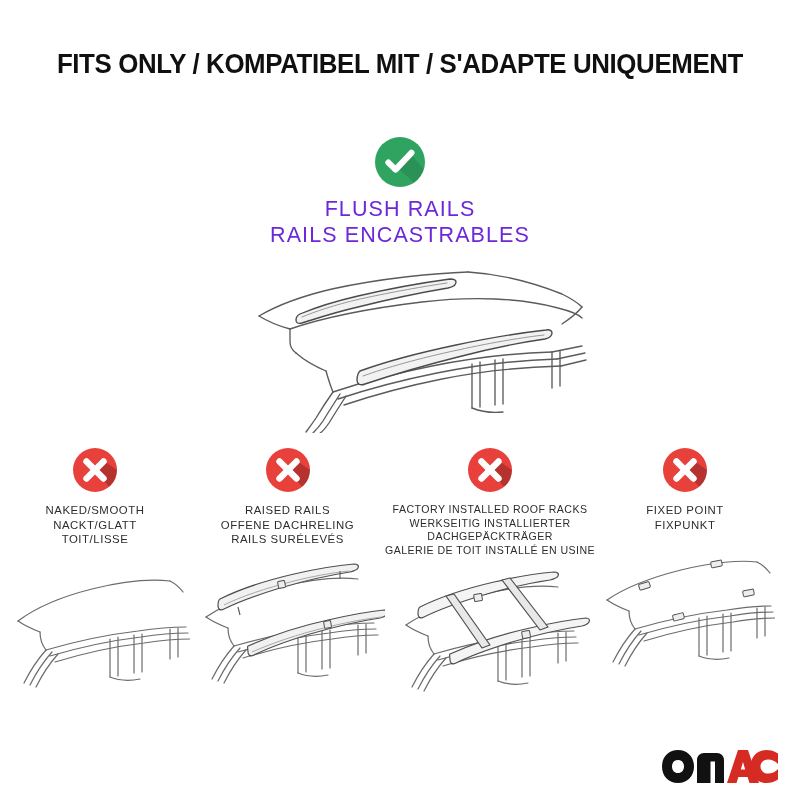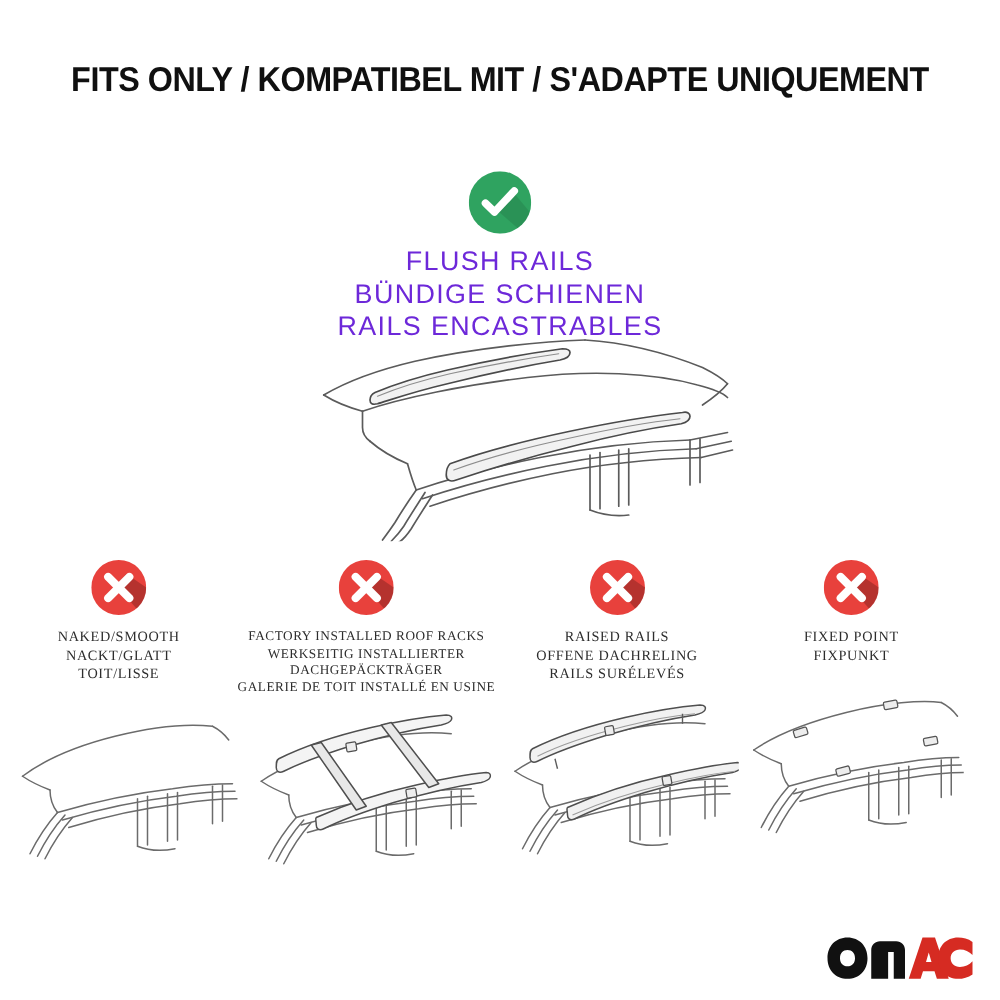--- a/index.html
+++ b/index.html
@@ -74,21 +74,20 @@
   }
   .hero-art svg { display: block; }
 
   
   .row {
     position: absolute;
     top: 448px;
     left: 0;
     width: 726px;
     display: flex;
-    font-family: Liberation Serif, serif;
   }
   .col {
     position: relative;
     text-align: center;
   }
   .col-1 { width: 196px; }
   .col-2 { width: 214px; }
   .col-3 { width: 204px; }
   .col-4 { width: 186px; }
 
@@ -145,21 +144,20 @@
       </defs>
       <circle cx="25" cy="25" r="25" fill="#2fa360"></circle>
       <g clip-path="url(#ccirc)">
         <path d="M20.5 28.5 L24.5 32.8 L50 55 L50 34 L35.5 16.6 Z" fill="#000000" opacity="0.10"></path>
       </g>
       <path d="M13.4 25.6 L20.6 32.6 L36.4 15.8" fill="none" stroke="#ffffff" stroke-width="6.1" stroke-linecap="round" stroke-linejoin="round"></path>
     </svg>
   </div>
   <div class="hero-lines">
     <div>FLUSH RAILS</div>
-    <div>BÜNDIGE SCHIENEN</div>
     <div>RAILS ENCASTRABLES</div>
   </div>
 </div>
 
 <div class="hero-art">
   <svg width="356" height="165" viewBox="0 0 356 165" aria-hidden="true">
     <g fill="none" stroke="#5b5b5b" stroke-width="1.35" stroke-linecap="round" stroke-linejoin="round">
 
       <path d="M27 48 C44 38 70 28 100 21 C150 10 205 5 236 4"></path>
       <path d="M236 4 C268 6 300 14 330 26 C340 31 346 35 350 39"></path>
@@ -258,20 +256,96 @@
           <path d="M134 76 L134 114"></path>
           <path d="M142 75 L142 113"></path>
           <path d="M170 70 L170 100"></path>
           <path d="M178 69 L178 98"></path>
           <path d="M110 118 C120 122 130 122 140 120"></path>
         </g>
       </svg>
     </div>
   </div>
 
+  <div class="col col-3">
+    <div class="x-badge">
+      <svg width="44" height="44" viewBox="0 0 44 44" aria-hidden="true">
+        <defs>
+            <clipPath id="xc3">
+              <circle cx="22" cy="22" r="22"></circle>
+            </clipPath>
+          </defs>
+        <circle cx="22" cy="22" r="22" fill="#e8413c"></circle>
+        <g clip-path="url(#xc3)">
+          <path d="M20 20 L44 48 L44 22 L28 11 Z" fill="#000" opacity="0.22"></path>
+        </g>
+        <g stroke="#ffffff" stroke-width="6.4" stroke-linecap="round">
+          <line x1="13.5" y1="13.5" x2="30.5" y2="30.5"></line>
+          <line x1="30.5" y1="13.5" x2="13.5" y2="30.5"></line>
+        </g>
+      </svg>
+    </div>
+    <div class="labels">
+      <div>RAISED RAILS</div>
+      <div>OFFENE DACHRELING</div>
+      <div>RAILS SURÉLEVÉS</div>
+    </div>
+    <div class="art">
+      <svg width="195" height="135" viewBox="0 0 195 135" aria-hidden="true">
+        <g fill="none" stroke="#6b6b6b" stroke-width="1.2" stroke-linecap="round" stroke-linejoin="round">
+          <path d="M16 58 C32 47 58 36 90 28 C122 20 150 18 168 20"></path>
+          <path d="M16 58 C22 62 30 66 38 69"></path>
+          <path d="M38 69 C38 76 40 82 44 87"></path>
+          <path d="M44 87 C36 96 28 108 22 120"></path>
+          <path d="M50 89 C42 98 34 110 28 122"></path>
+          <path d="M56 91 C48 100 40 112 34 124"></path>
+          <path d="M44 87 C68 80 102 72 136 68 C156 65 172 64 184 64"></path>
+          <path d="M48 93 C72 86 105 78 139 74 C158 71 174 70 186 70"></path>
+          <path d="M53 99 C76 92 108 84 142 80 C161 77 176 76 188 76"></path>
+          <path d="M108 76 L108 114"></path>
+          <path d="M116 74 L116 113"></path>
+          <path d="M132 72 L132 110"></path>
+          <path d="M140 71 L140 109"></path>
+          <path d="M168 66 L168 96"></path>
+          <path d="M176 65 L176 94"></path>
+          <path d="M108 114 C118 118 128 118 138 116"></path>
+        </g>
+
+        <g fill="#f1f1f1" stroke="#4f4f4f" stroke-width="1.2" stroke-linejoin="round">
+          <path d="M30 40 C46 32 74 22 104 15 C130 9 152 6 164 5
+                   C168 5 169 7 168 9 C167 11 164 12 160 13
+                   C140 16 114 22 90 29 C64 37 42 46 34 50
+                   C30 52 28 50 28 47 C28 43 28 41 30 40 Z"></path>
+        </g>
+        <g fill="none" stroke="#9a9a9a" stroke-width="0.85">
+          <path d="M34 46 C50 38 76 29 104 22 C128 16 148 13 160 12"></path>
+        </g>
+
+        <g fill="none" stroke="#5b5b5b" stroke-width="1.1">
+          <path d="M48 48 L50 56"></path>
+          <path d="M150 12 L150 20"></path>
+        </g>
+
+        <g fill="#f1f1f1" stroke="#4f4f4f" stroke-width="1.2" stroke-linejoin="round">
+          <path d="M58 87 C76 79 106 68 138 61 C164 55 184 52 194 51
+                   C197 51 198 53 197 55 C196 57 194 58 190 59
+                   C170 62 144 68 120 75 C94 83 72 92 64 96
+                   C60 98 58 96 58 93 C58 90 57 88 58 87 Z"></path>
+        </g>
+        <g fill="none" stroke="#9a9a9a" stroke-width="0.85">
+          <path d="M62 93 C80 85 108 75 138 68 C162 62 182 59 192 58"></path>
+        </g>
+        <g fill="#ededed" stroke="#4f4f4f" stroke-width="1">
+          <rect x="88" y="22" width="7" height="7" rx="1" transform="rotate(-10 91 25)"></rect>
+          <rect x="134" y="62" width="7" height="7" rx="1" transform="rotate(-10 137 65)"></rect>
+        </g>
+      </svg>
+    </div>
+  </div>
+
   <div class="col col-2">
     <div class="x-badge">
       <svg width="44" height="44" viewBox="0 0 44 44" aria-hidden="true">
         <defs>
             <clipPath id="xc2">
               <circle cx="22" cy="22" r="22"></circle>
             </clipPath>
           </defs>
         <circle cx="22" cy="22" r="22" fill="#e8413c"></circle>
         <g clip-path="url(#xc2)">
@@ -322,96 +396,20 @@
         </g>
 
         <g fill="#e8e8e8" stroke="#4f4f4f" stroke-width="1.2" stroke-linejoin="round">
           <path d="M56 27 L64 25 L100 76 L92 79 Z"></path>
           <path d="M112 11 L120 9 L158 58 L150 61 Z"></path>
         </g>
 
         <g fill="#ededed" stroke="#4f4f4f" stroke-width="1">
           <rect x="84" y="25" width="8" height="7" rx="1" transform="rotate(-9 88 28)"></rect>
           <rect x="132" y="62" width="8" height="7" rx="1" transform="rotate(-9 136 65)"></rect>
-        </g>
-      </svg>
-    </div>
-  </div>
-
-  <div class="col col-3">
-    <div class="x-badge">
-      <svg width="44" height="44" viewBox="0 0 44 44" aria-hidden="true">
-        <defs>
-            <clipPath id="xc3">
-              <circle cx="22" cy="22" r="22"></circle>
-            </clipPath>
-          </defs>
-        <circle cx="22" cy="22" r="22" fill="#e8413c"></circle>
-        <g clip-path="url(#xc3)">
-          <path d="M20 20 L44 48 L44 22 L28 11 Z" fill="#000" opacity="0.22"></path>
-        </g>
-        <g stroke="#ffffff" stroke-width="6.4" stroke-linecap="round">
-          <line x1="13.5" y1="13.5" x2="30.5" y2="30.5"></line>
-          <line x1="30.5" y1="13.5" x2="13.5" y2="30.5"></line>
-        </g>
-      </svg>
-    </div>
-    <div class="labels">
-      <div>RAISED RAILS</div>
-      <div>OFFENE DACHRELING</div>
-      <div>RAILS SURÉLEVÉS</div>
-    </div>
-    <div class="art">
-      <svg width="195" height="135" viewBox="0 0 195 135" aria-hidden="true">
-        <g fill="none" stroke="#6b6b6b" stroke-width="1.2" stroke-linecap="round" stroke-linejoin="round">
-          <path d="M16 58 C32 47 58 36 90 28 C122 20 150 18 168 20"></path>
-          <path d="M16 58 C22 62 30 66 38 69"></path>
-          <path d="M38 69 C38 76 40 82 44 87"></path>
-          <path d="M44 87 C36 96 28 108 22 120"></path>
-          <path d="M50 89 C42 98 34 110 28 122"></path>
-          <path d="M56 91 C48 100 40 112 34 124"></path>
-          <path d="M44 87 C68 80 102 72 136 68 C156 65 172 64 184 64"></path>
-          <path d="M48 93 C72 86 105 78 139 74 C158 71 174 70 186 70"></path>
-          <path d="M53 99 C76 92 108 84 142 80 C161 77 176 76 188 76"></path>
-          <path d="M108 76 L108 114"></path>
-          <path d="M116 74 L116 113"></path>
-          <path d="M132 72 L132 110"></path>
-          <path d="M140 71 L140 109"></path>
-          <path d="M168 66 L168 96"></path>
-          <path d="M176 65 L176 94"></path>
-          <path d="M108 114 C118 118 128 118 138 116"></path>
-        </g>
-
-        <g fill="#f1f1f1" stroke="#4f4f4f" stroke-width="1.2" stroke-linejoin="round">
-          <path d="M30 40 C46 32 74 22 104 15 C130 9 152 6 164 5
-                   C168 5 169 7 168 9 C167 11 164 12 160 13
-                   C140 16 114 22 90 29 C64 37 42 46 34 50
-                   C30 52 28 50 28 47 C28 43 28 41 30 40 Z"></path>
-        </g>
-        <g fill="none" stroke="#9a9a9a" stroke-width="0.85">
-          <path d="M34 46 C50 38 76 29 104 22 C128 16 148 13 160 12"></path>
-        </g>
-
-        <g fill="none" stroke="#5b5b5b" stroke-width="1.1">
-          <path d="M48 48 L50 56"></path>
-          <path d="M150 12 L150 20"></path>
-        </g>
-
-        <g fill="#f1f1f1" stroke="#4f4f4f" stroke-width="1.2" stroke-linejoin="round">
-          <path d="M58 87 C76 79 106 68 138 61 C164 55 184 52 194 51
-                   C197 51 198 53 197 55 C196 57 194 58 190 59
-                   C170 62 144 68 120 75 C94 83 72 92 64 96
-                   C60 98 58 96 58 93 C58 90 57 88 58 87 Z"></path>
-        </g>
-        <g fill="none" stroke="#9a9a9a" stroke-width="0.85">
-          <path d="M62 93 C80 85 108 75 138 68 C162 62 182 59 192 58"></path>
-        </g>
-        <g fill="#ededed" stroke="#4f4f4f" stroke-width="1">
-          <rect x="88" y="22" width="7" height="7" rx="1" transform="rotate(-10 91 25)"></rect>
-          <rect x="134" y="62" width="7" height="7" rx="1" transform="rotate(-10 137 65)"></rect>
         </g>
       </svg>
     </div>
   </div>
 
   <div class="col col-4">
     <div class="x-badge">
       <svg width="44" height="44" viewBox="0 0 44 44" aria-hidden="true">
         <defs>
             <clipPath id="xc4">

